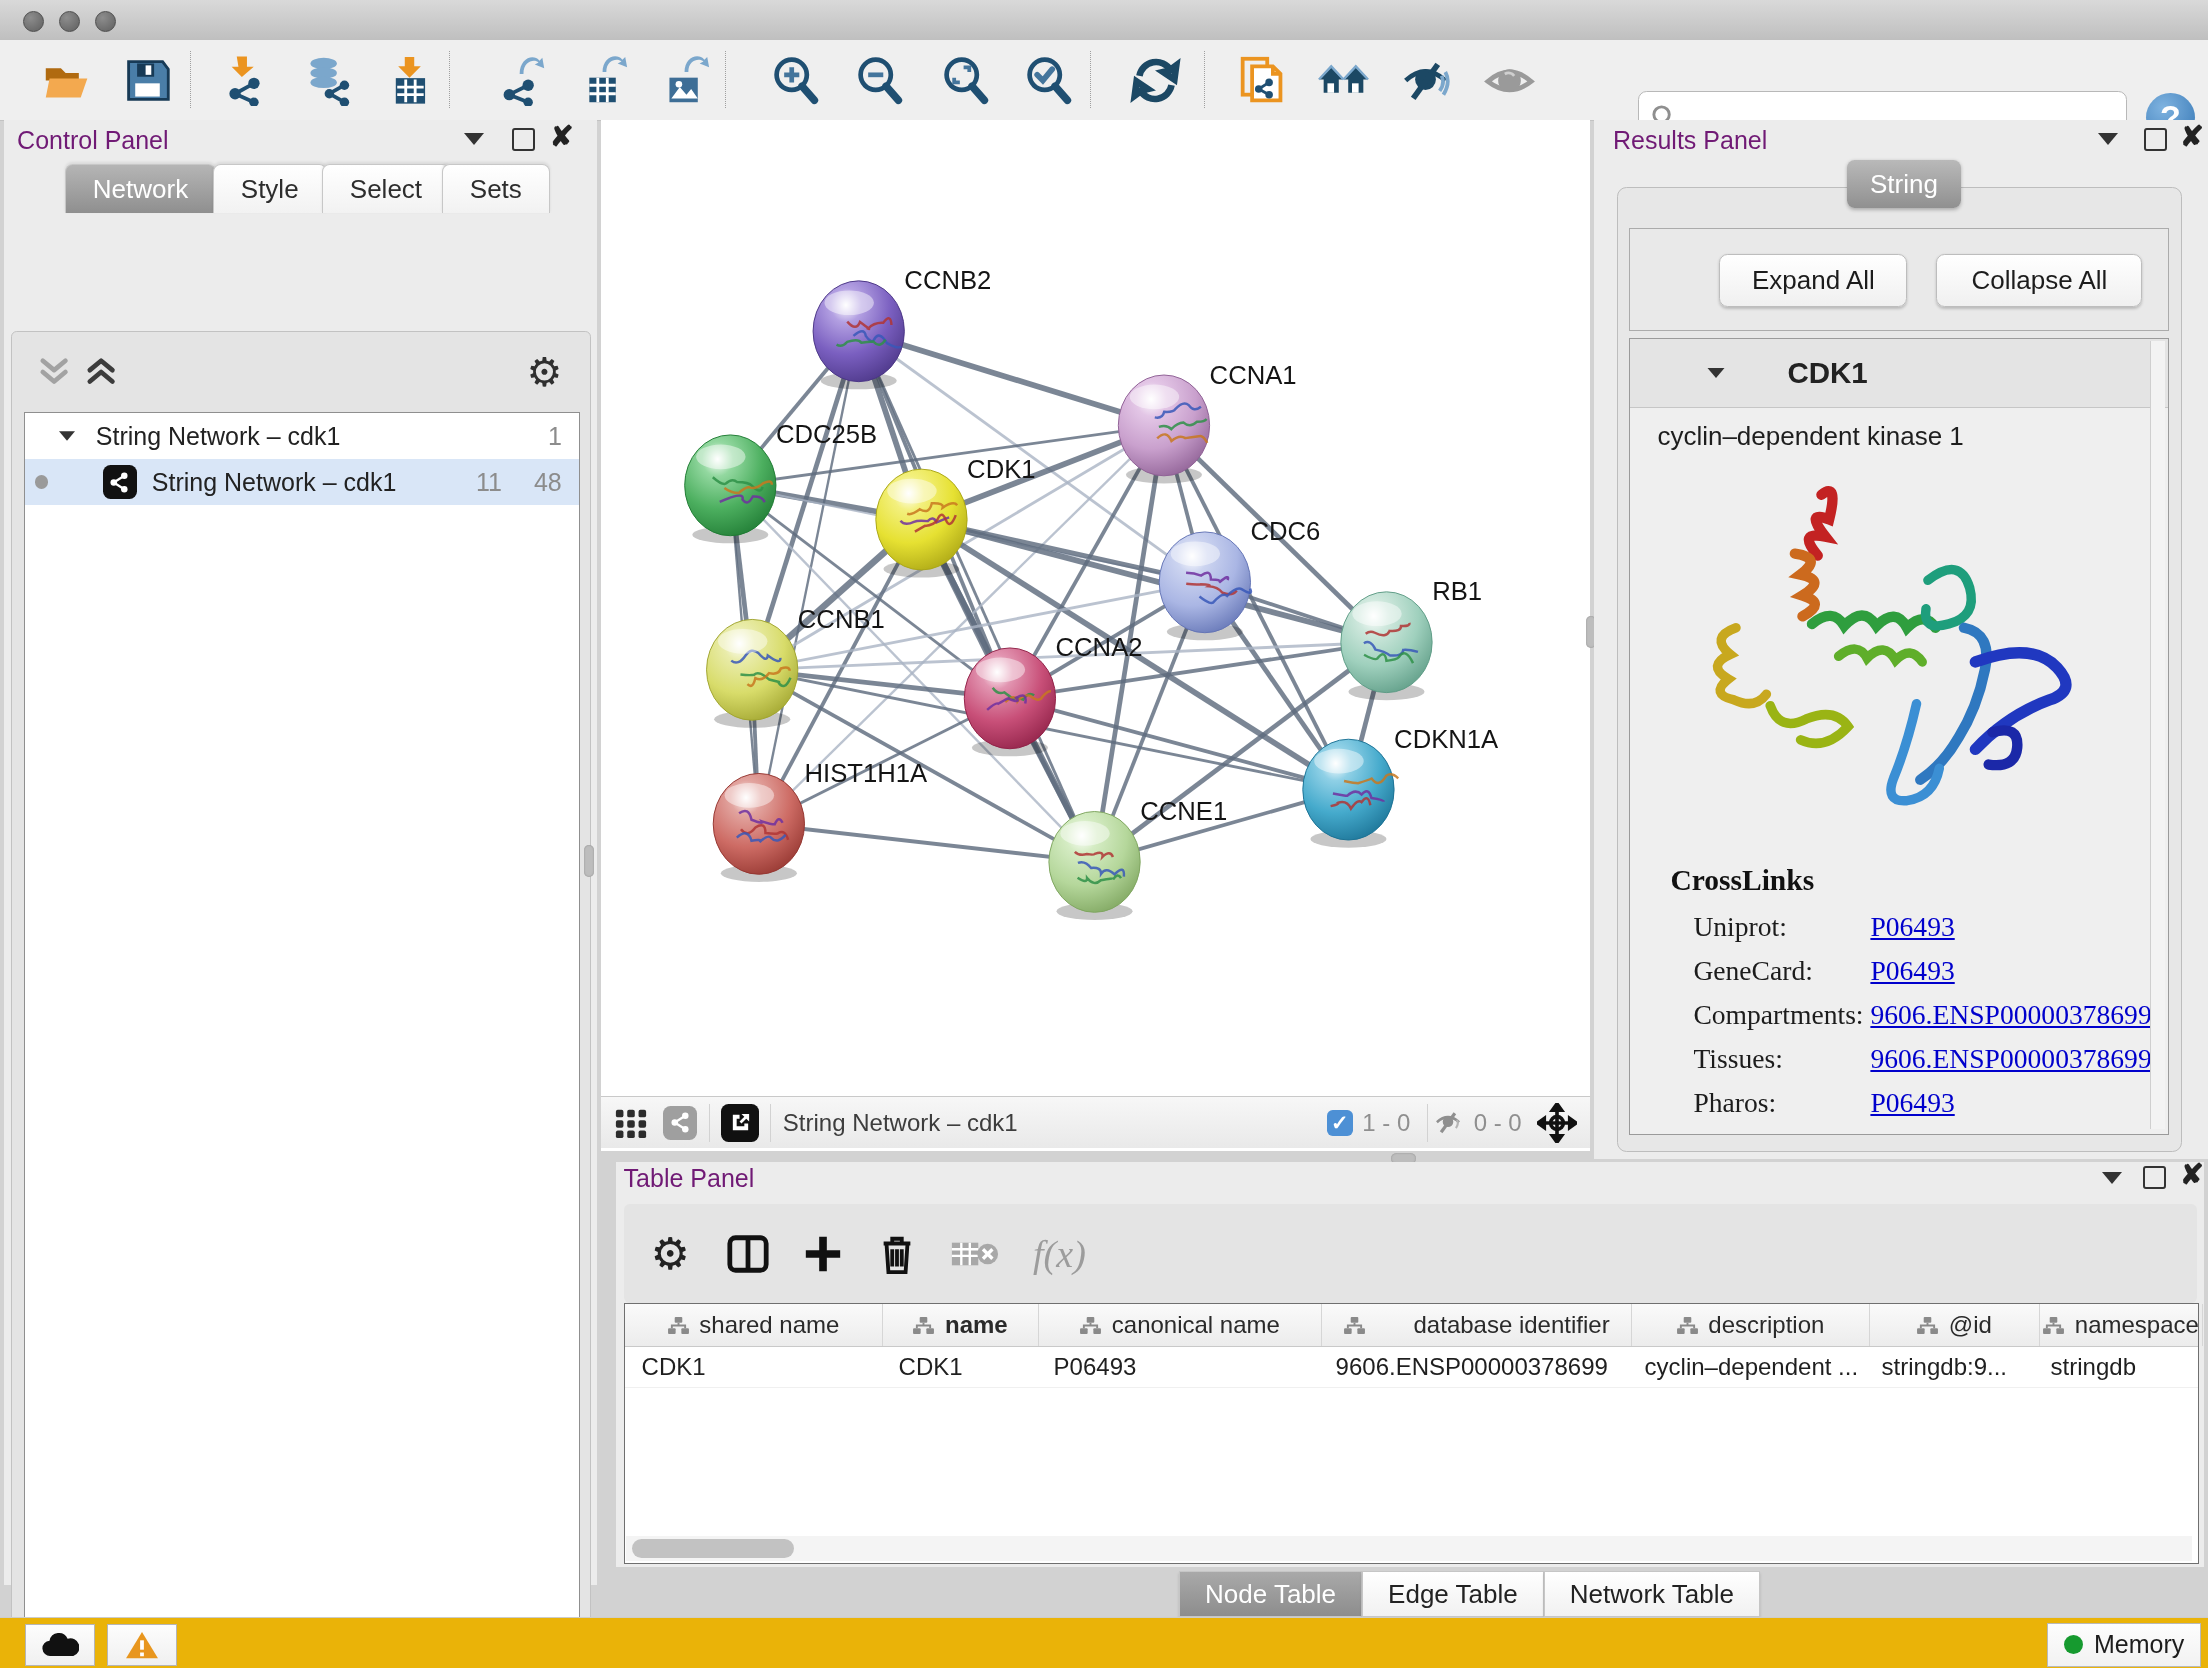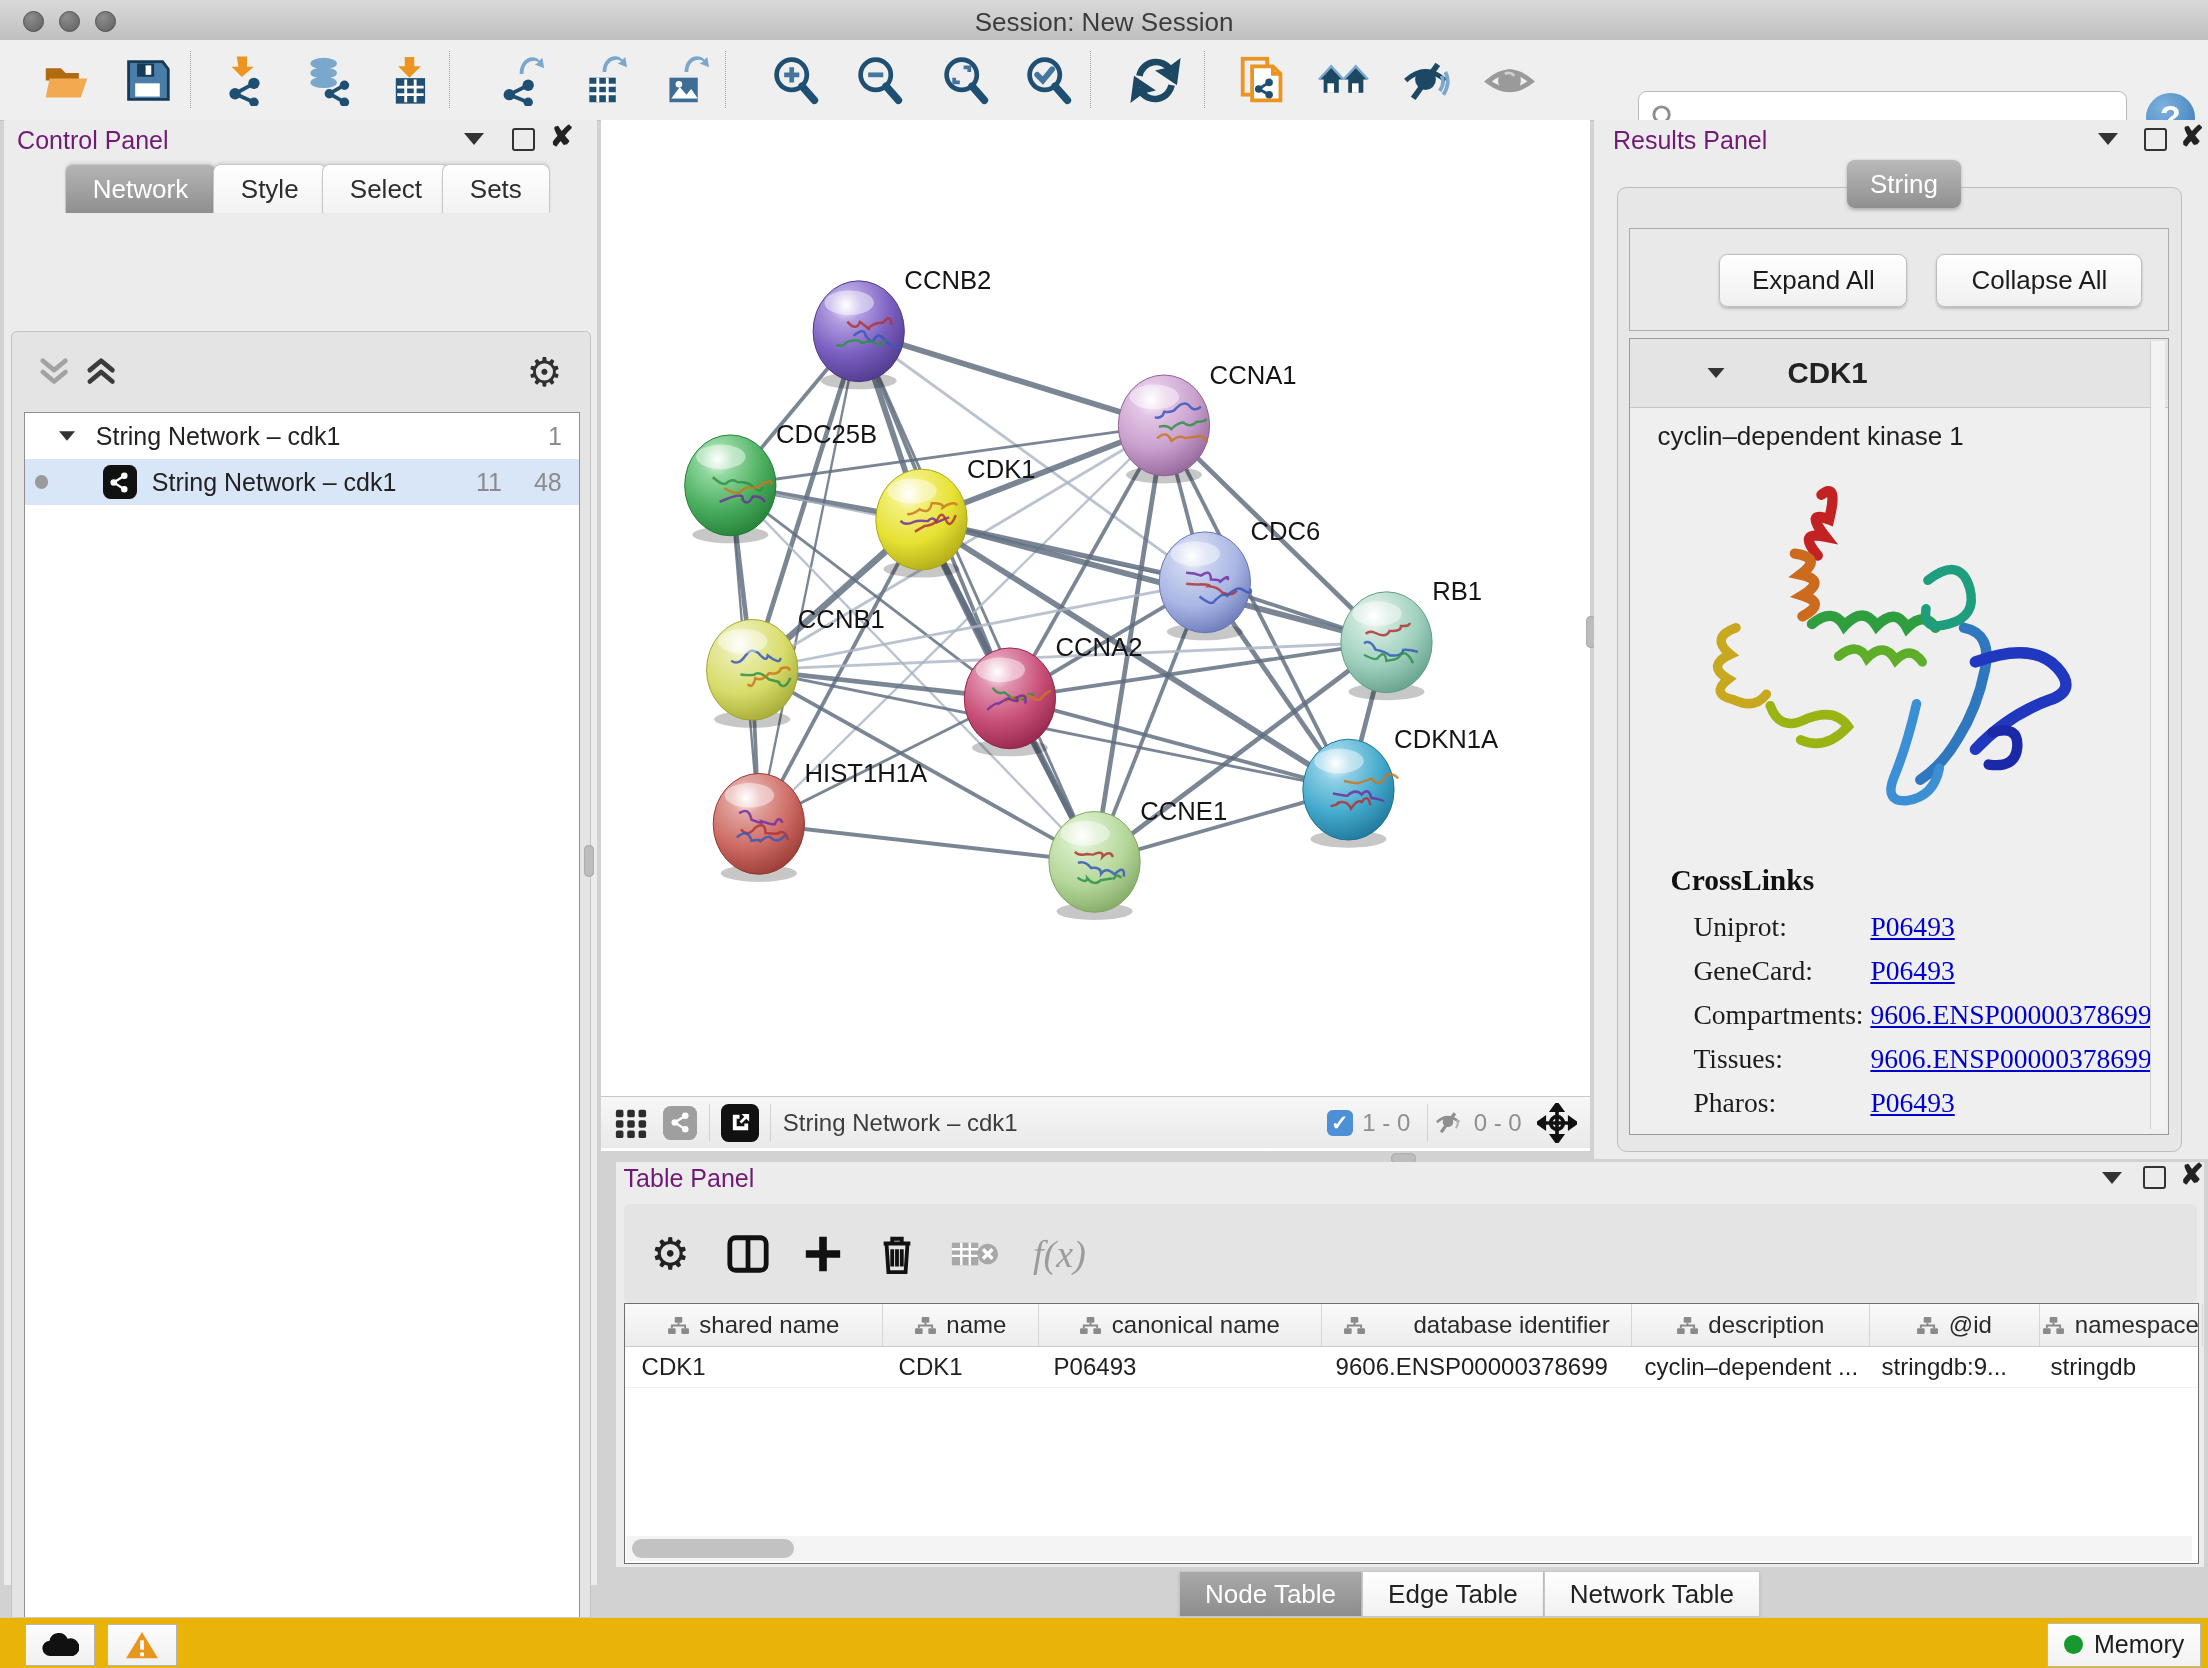--- a/index.html
+++ b/index.html
@@ -104,21 +104,20 @@
   .mem-dot{width:19px;height:19px;border-radius:50%;background:#169a2f;}
   .chev{fill:none;stroke-width:5;stroke-linecap:round;stroke-linejoin:round;}
 </style>
 </head>
 <body>
 
 <div class="abs titlebar">
   <div class="abs tl-dot" style="left:23px"></div>
   <div class="abs tl-dot" style="left:59px"></div>
   <div class="abs tl-dot" style="left:95px"></div>
-  <div class="abs win-title">Session: New Session</div>
 </div>
 
 <div class="abs toolbar">
   <div class="abs tb" style="left:40px">
     <svg viewBox="0 0 54 54">
         <path d="M4 14 h16 l5 5 h14 v8 H4z" fill="#b06a10"></path>
         <path d="M8 25 h40 l-7 20 H4z" fill="#f3a94f"></path>
       </svg>
     </div>
   <div class="abs tb" style="left:120px">
@@ -729,21 +728,21 @@
           <svg width="23" height="19" viewBox="0 0 24 20">
             <g fill="#8a8a8a">
               <rect x="8" y="1" width="8" height="6" rx="1"></rect>
               <rect x="1" y="13" width="8" height="6" rx="1"></rect>
               <rect x="15" y="13" width="8" height="6" rx="1"></rect>
               <path d="M12 7 v3 M5 13 v-3 h14 v3" stroke="#8a8a8a" stroke-width="2" fill="none"></path>
             </g>
           </svg>
           <span>shared name</span>
         </div>
-        <div class="th" style="width: 155px;">
+        <div class="th" style="width: 155px; font-weight: bold;">
           <svg width="23" height="19" viewBox="0 0 24 20">
             <g fill="#8a8a8a">
               <rect x="8" y="1" width="8" height="6" rx="1"></rect>
               <rect x="1" y="13" width="8" height="6" rx="1"></rect>
               <rect x="15" y="13" width="8" height="6" rx="1"></rect>
               <path d="M12 7 v3 M5 13 v-3 h14 v3" stroke="#8a8a8a" stroke-width="2" fill="none"></path>
             </g>
           </svg>
           <span>name</span>
         </div>

